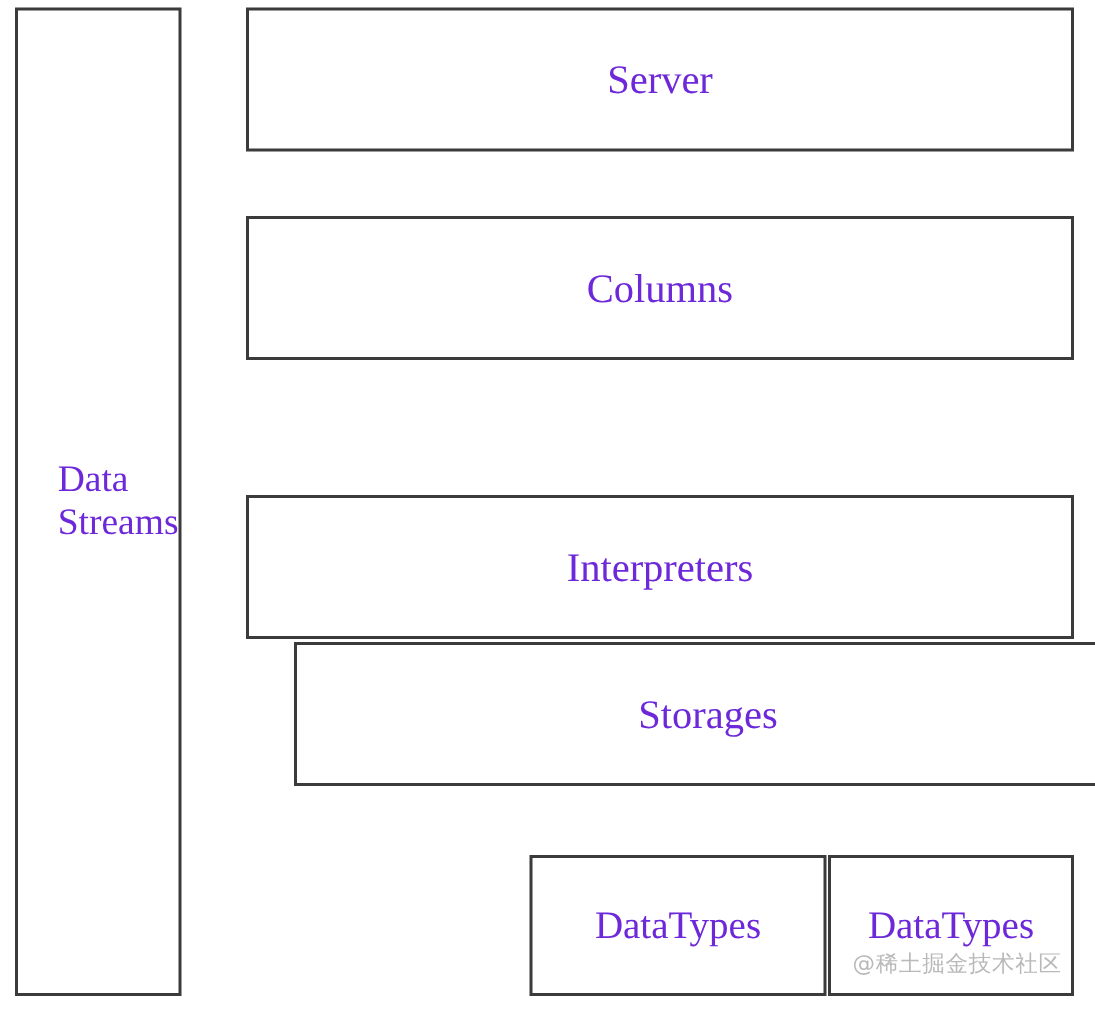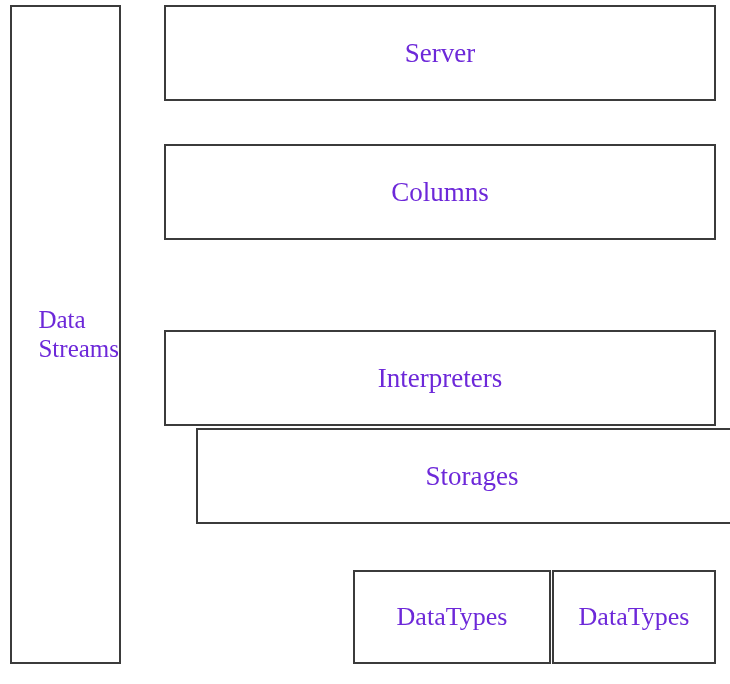--- a/index.html
+++ b/index.html
@@ -157,14 +157,15 @@
 
 
   <div class="node" id="datatypes-node">
     <span class="node-label">DataTypes</span>
   </div>
 
   <div class="node" id="functions-node">
     <span class="node-label">DataTypes</span>
   </div>
 
+  <div id="watermark">@稀土掘金技术社区</div>
 
 </div>
 
 </body></html>

